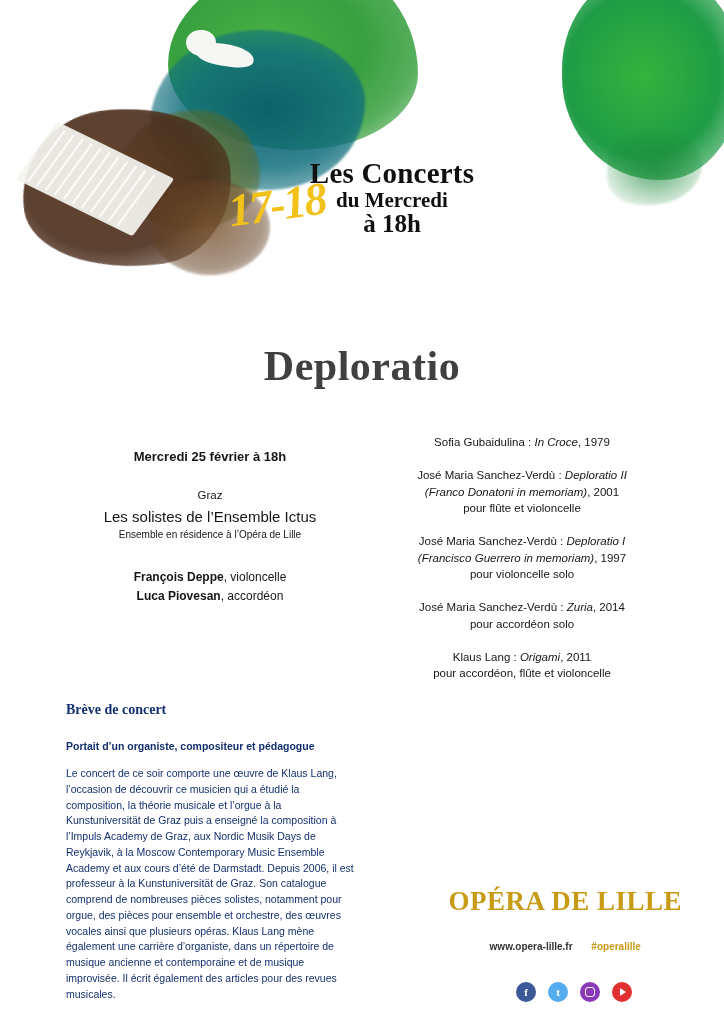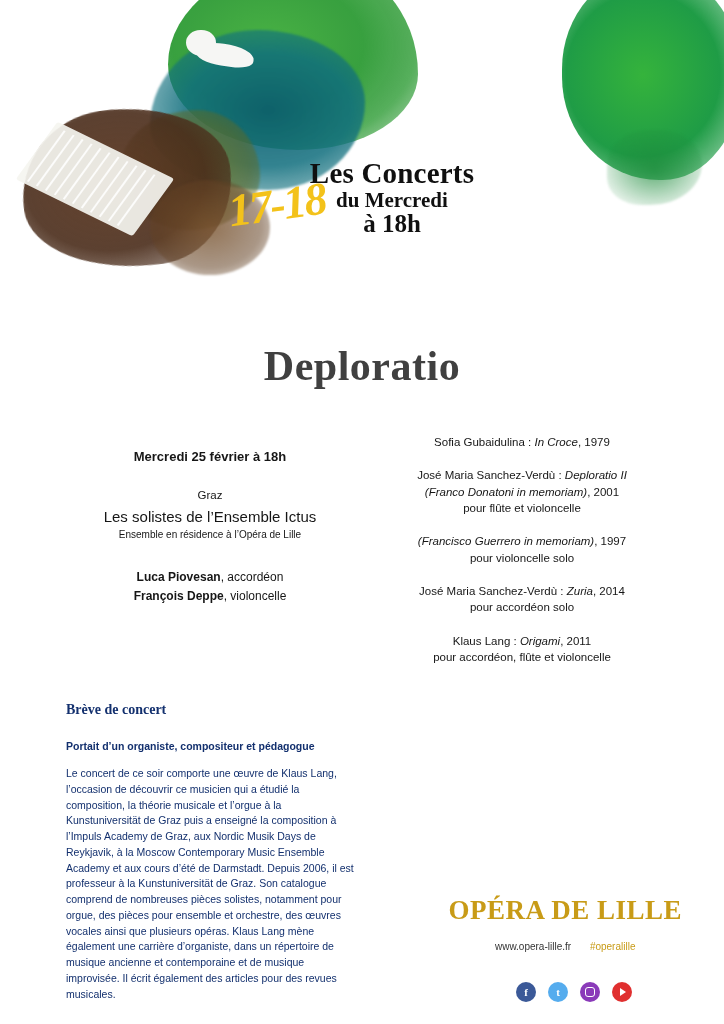--- a/index.html
+++ b/index.html
@@ -186,23 +186,24 @@
     text-align: center;
   }
   .brand .name {
     font-family: "Liberation Serif", serif;
     font-size: 27px;
     font-weight: 700;
     color: #c89b17;
     letter-spacing: .5px;
   }
   .brand .meta {
-    margin-top: 15px;
+    margin-top: 24px;
     font-size: 10px;
     color: #333;
+    font-weight: bold;
   }
   .brand .meta .tag { color: #c89b17; margin-left: 16px; }
 
   .social {
     position: absolute; right: 92px; bottom: 22px;
     display: flex; gap: 12px;
   }
   .social .s {
     width: 20px; height: 20px; border-radius: 50%;
     display: flex; align-items: center; justify-content: center;
@@ -254,45 +255,48 @@
 
 <h1 class="doc-title">Deploratio</h1>
 
 <div class="col-left">
   <div class="date-line">Mercredi 25 février à 18h</div>
   <div class="avec">Graz</div>
   <div class="ensemble">Les solistes de l’Ensemble Ictus</div>
   <div class="residence">Ensemble en résidence à l’Opéra de Lille</div>
 
   <div class="performer">
+    <b>François Deppe</b><span>, violoncelle</span>
+  </div>
+  <div class="performer">
     <b>Luca Piovesan</b><span>, accordéon</span>
   </div>
-  <div class="performer">
-    <b>François Deppe</b><span>, violoncelle</span>
-  </div>
 </div>
 
 <div class="col-right">
   <div class="work">
     <div>
       <span>Sofia Gubaidulina : </span><span class="t">In Croce</span><span>, 1979</span>
     </div>
   </div>
 
   <div class="work">
     <div>
       <span>José Maria Sanchez-Verdù : </span><span class="t">Deploratio II</span>
     </div>
     <div>
       <span class="t">(Franco Donatoni in memoriam)</span><span>, 2001</span>
     </div>
     <div>pour flûte et violoncelle</div>
   </div>
 
   <div class="work">
+    <div>
+      <span>José Maria Sanchez-Verdù : </span><span class="t">Deploratio I</span>
+    </div>
     <div>
       <span class="t">(Francisco Guerrero in memoriam)</span><span>, 1997</span>
     </div>
     <div>pour violoncelle solo</div>
   </div>
 
   <div class="work">
     <div>
       <span>José Maria Sanchez-Verdù : </span><span class="t">Zuria</span><span>, 2014</span>
     </div>

